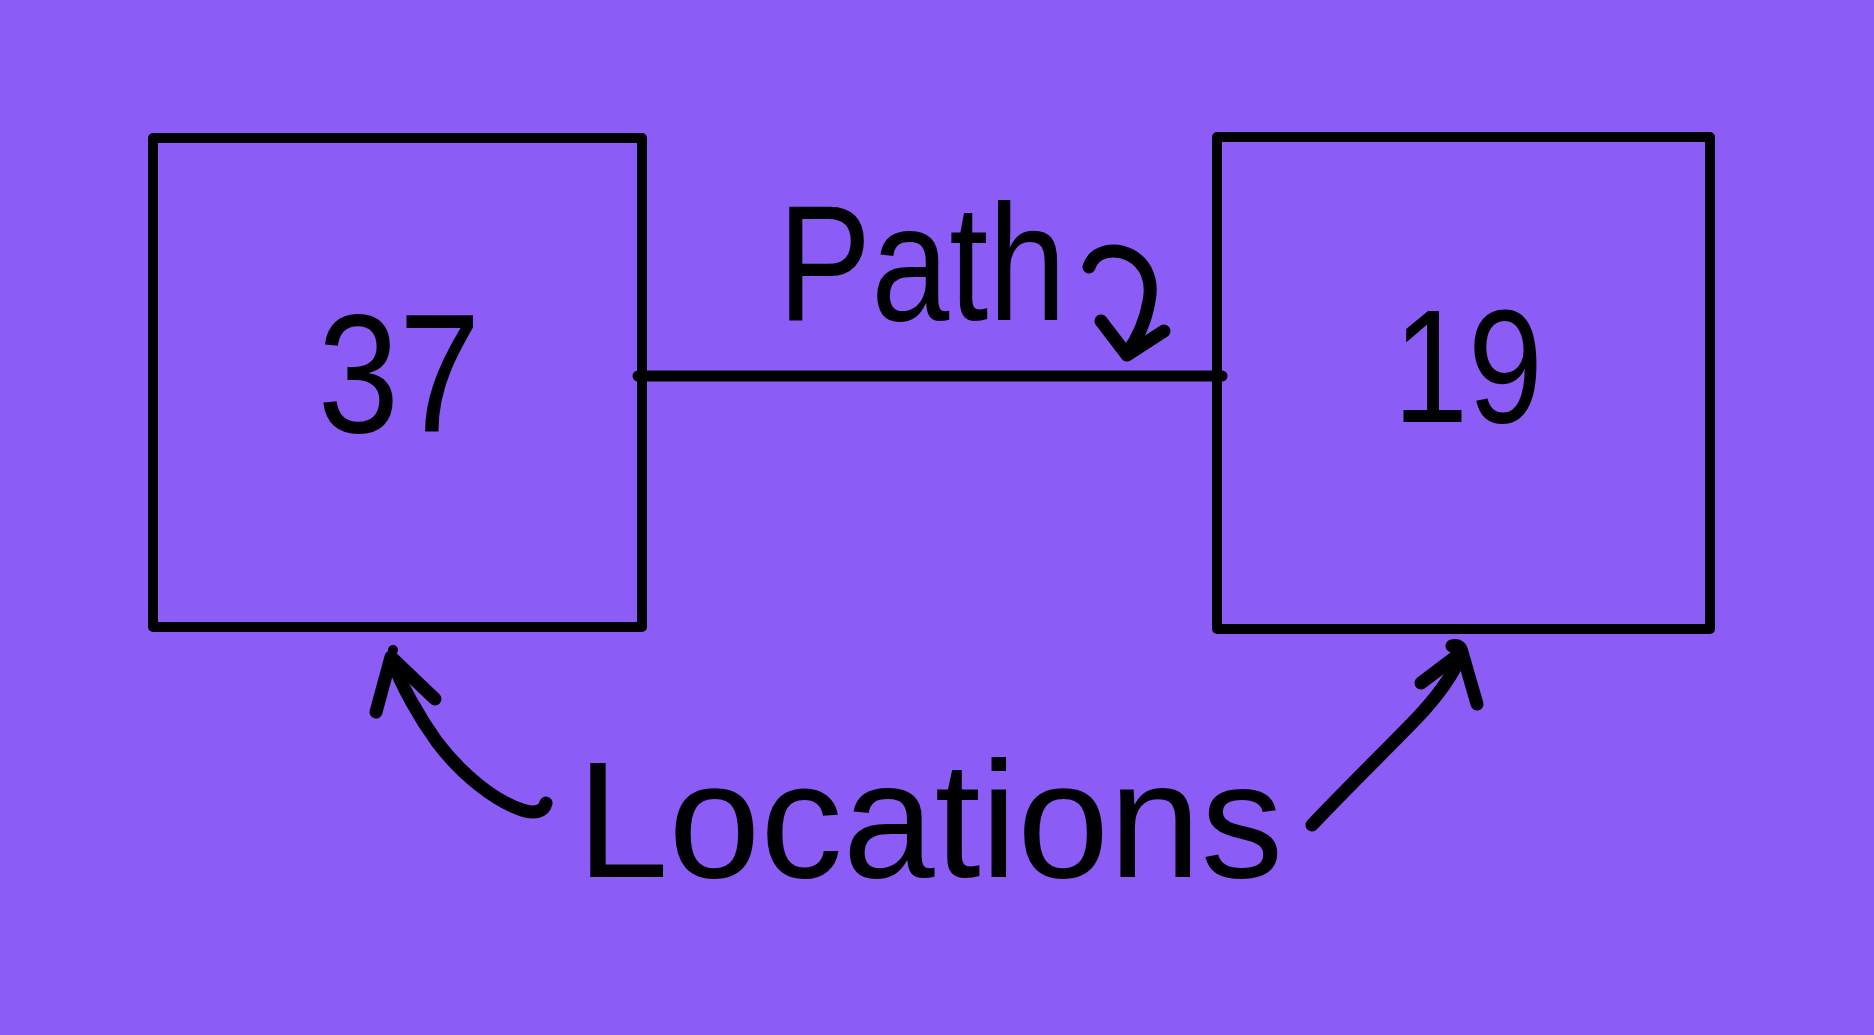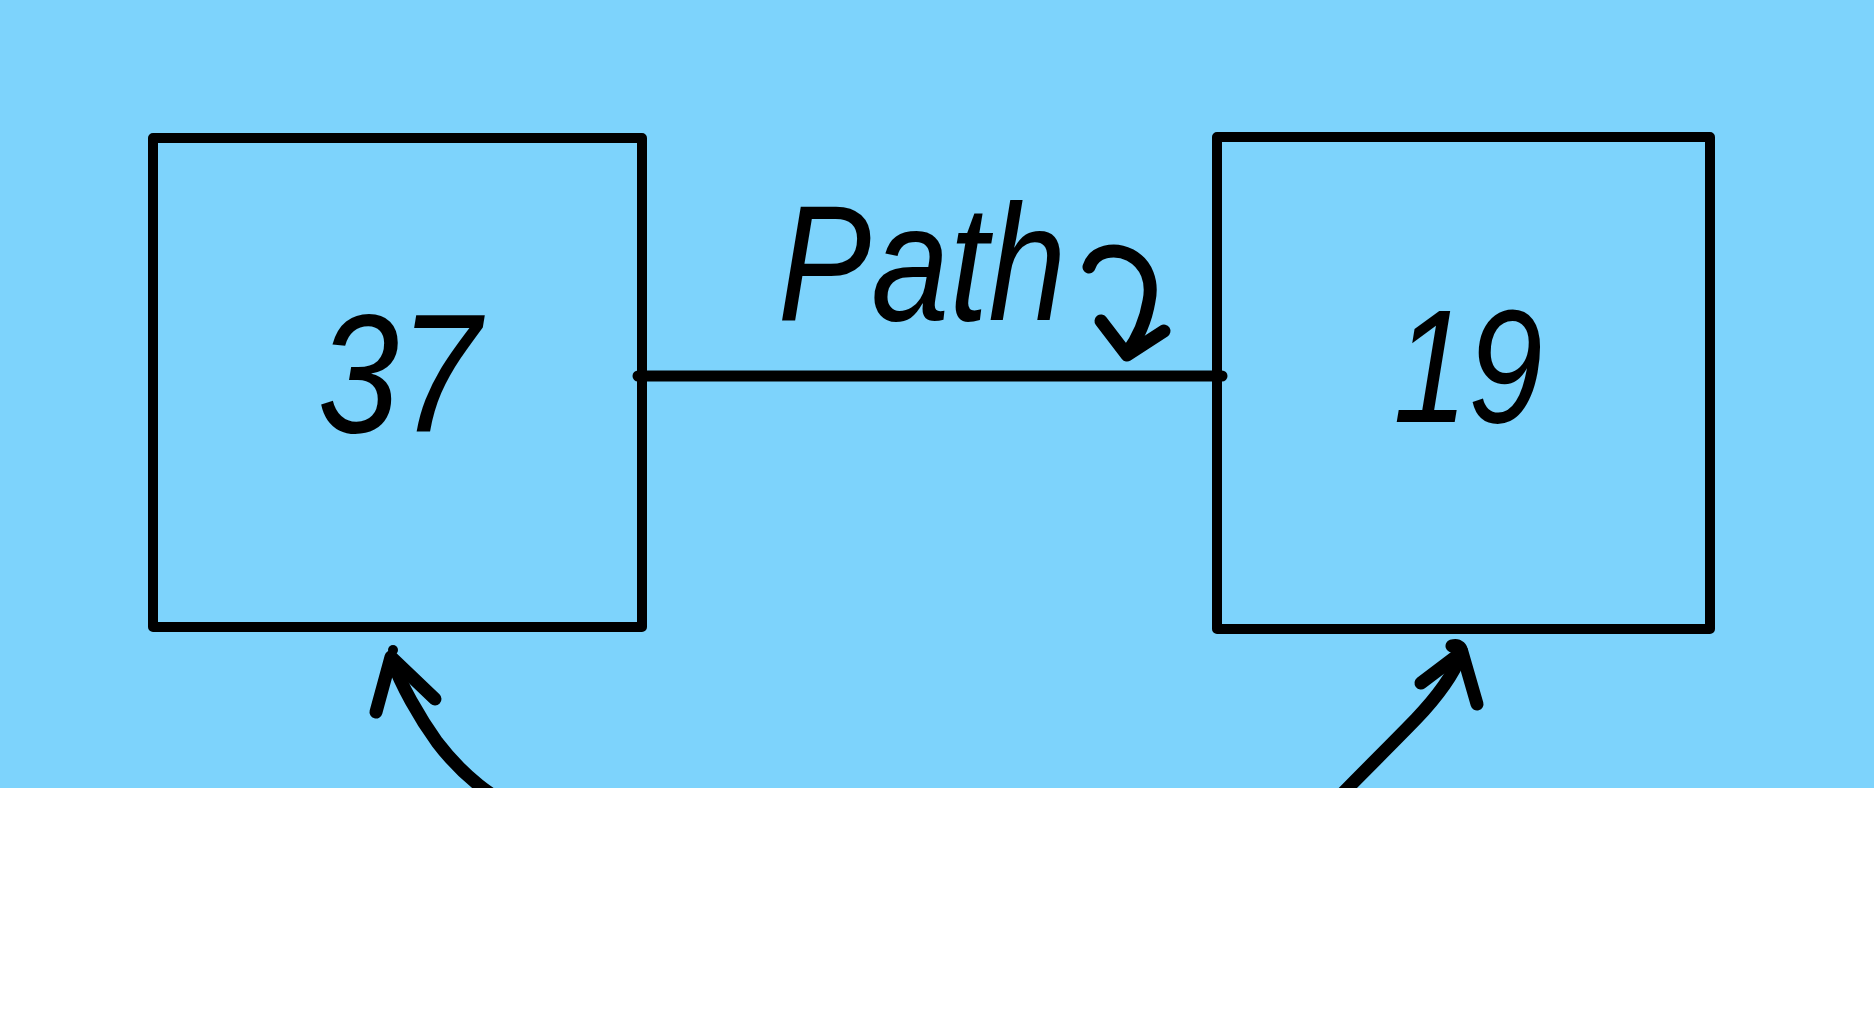--- a/index.html
+++ b/index.html
@@ -3,26 +3,25 @@
 <meta charset="utf-8">
 <style>
   html, body {
     margin: 0;
     padding: 0;
     background: #ffffff;
   }
   .canvas {
     position: relative;
     width: 1874px;
-    height: 788px;
-    background: #7dd3fc;
+    height: 1035px;
+    background: #8b5cf6;
     overflow: hidden;
     font-family: "Liberation Sans", "DejaVu Sans", sans-serif;
     color: #000000;
-    font-style: italic;
   }
   .canvas svg.sketch {
     position: absolute;
     left: 0;
     top: 0;
     width: 1874px;
     height: 1035px;
   }
   .label {
     position: absolute;
@@ -81,14 +80,15 @@
       <path d="M 1421 683 L 1462 652 L 1477 704"></path>
     </g>
   </svg>
 
   <div class="label num37">37</div>
 
   <div class="label num19">19</div>
 
   <div class="label path">Path</div>
 
+  <div class="label locations">Locations</div>
 
 </div>
 
 </body></html>

